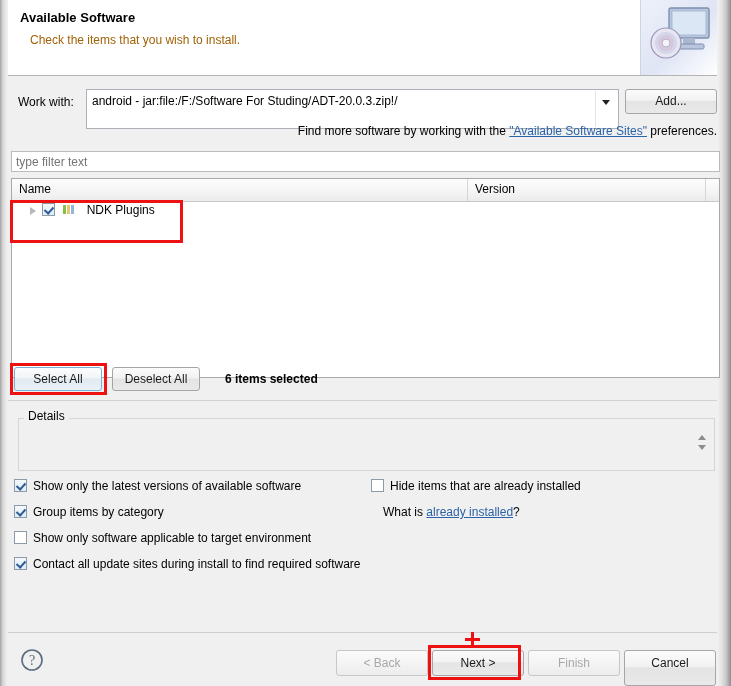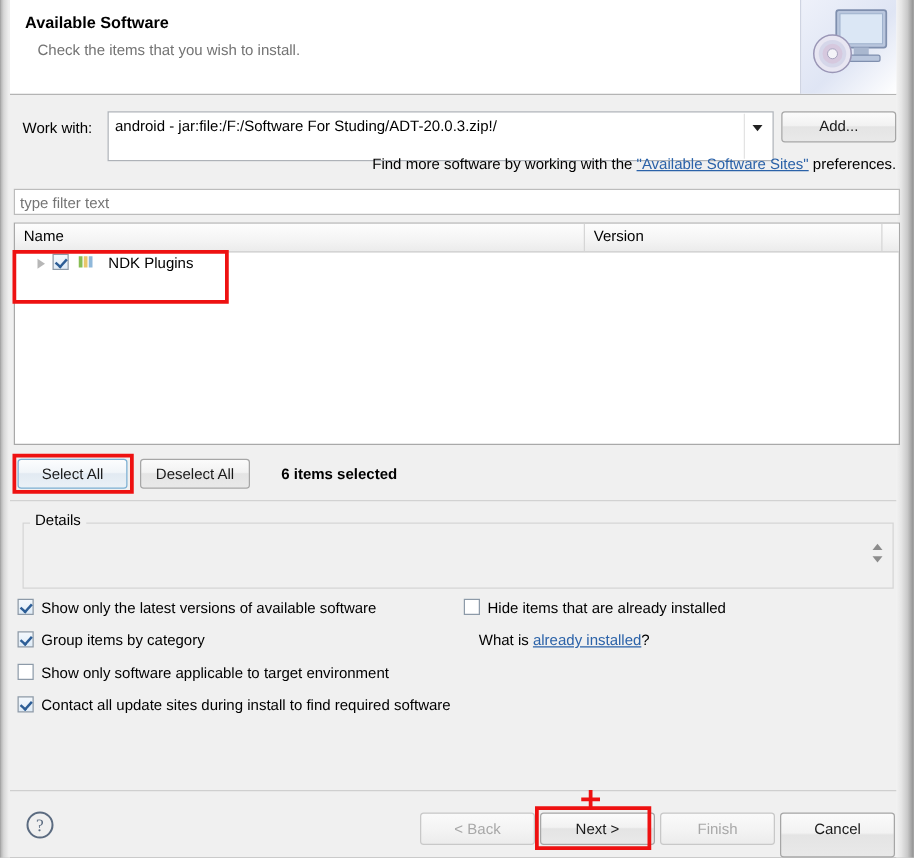--- a/index.html
+++ b/index.html
@@ -39,21 +39,21 @@
     background: #ffffff;
     border-bottom: 1px solid #b4b4b4;
     box-sizing: border-box;
   }
   #header .title {
     position: absolute; left: 12px; top: 10px;
     font-size: 13px; font-weight: bold; color: #000;
   }
   #header .subtitle {
     position: absolute; left: 22px; top: 33px;
-    font-size: 12px; color: #737373;
+    font-size: 12px; color: #a16207;
   }
   #header .banner-icon {
     position: absolute; right: 0px; top: 0px;
     width: 76px; height: 75px;
     background: linear-gradient(135deg,#eef1fa 0%, #dfe5f4 55%, #ffffff 100%);
     border-left: 1px solid #cfd4e2;
   }
 
   
   .workwith-label {
@@ -111,21 +111,21 @@
     box-sizing: border-box;
     font-family: "Liberation Sans", sans-serif;
     font-size: 12px;
     color: #8b5cf6;
     padding: 0 4px;
     outline: none;
   }
 
   
   #tree {
-    position: absolute; left: 11px; top: 178px; width: 709px; height: 178px;
+    position: absolute; left: 11px; top: 178px; width: 709px; height: 200px;
     background: #fff; border: 1px solid #a9a9a9;
     box-sizing: border-box;
   }
   #tree .thead {
     position: absolute; left: 0; top: 0; right: 0; height: 22px;
     background: linear-gradient(to bottom,#fdfdfd 0%,#f4f4f4 60%,#ebebeb 100%);
     border-bottom: 1px solid #c8c8c8;
   }
   #tree .th {
     position: absolute; top: 0; height: 22px; line-height: 21px;

